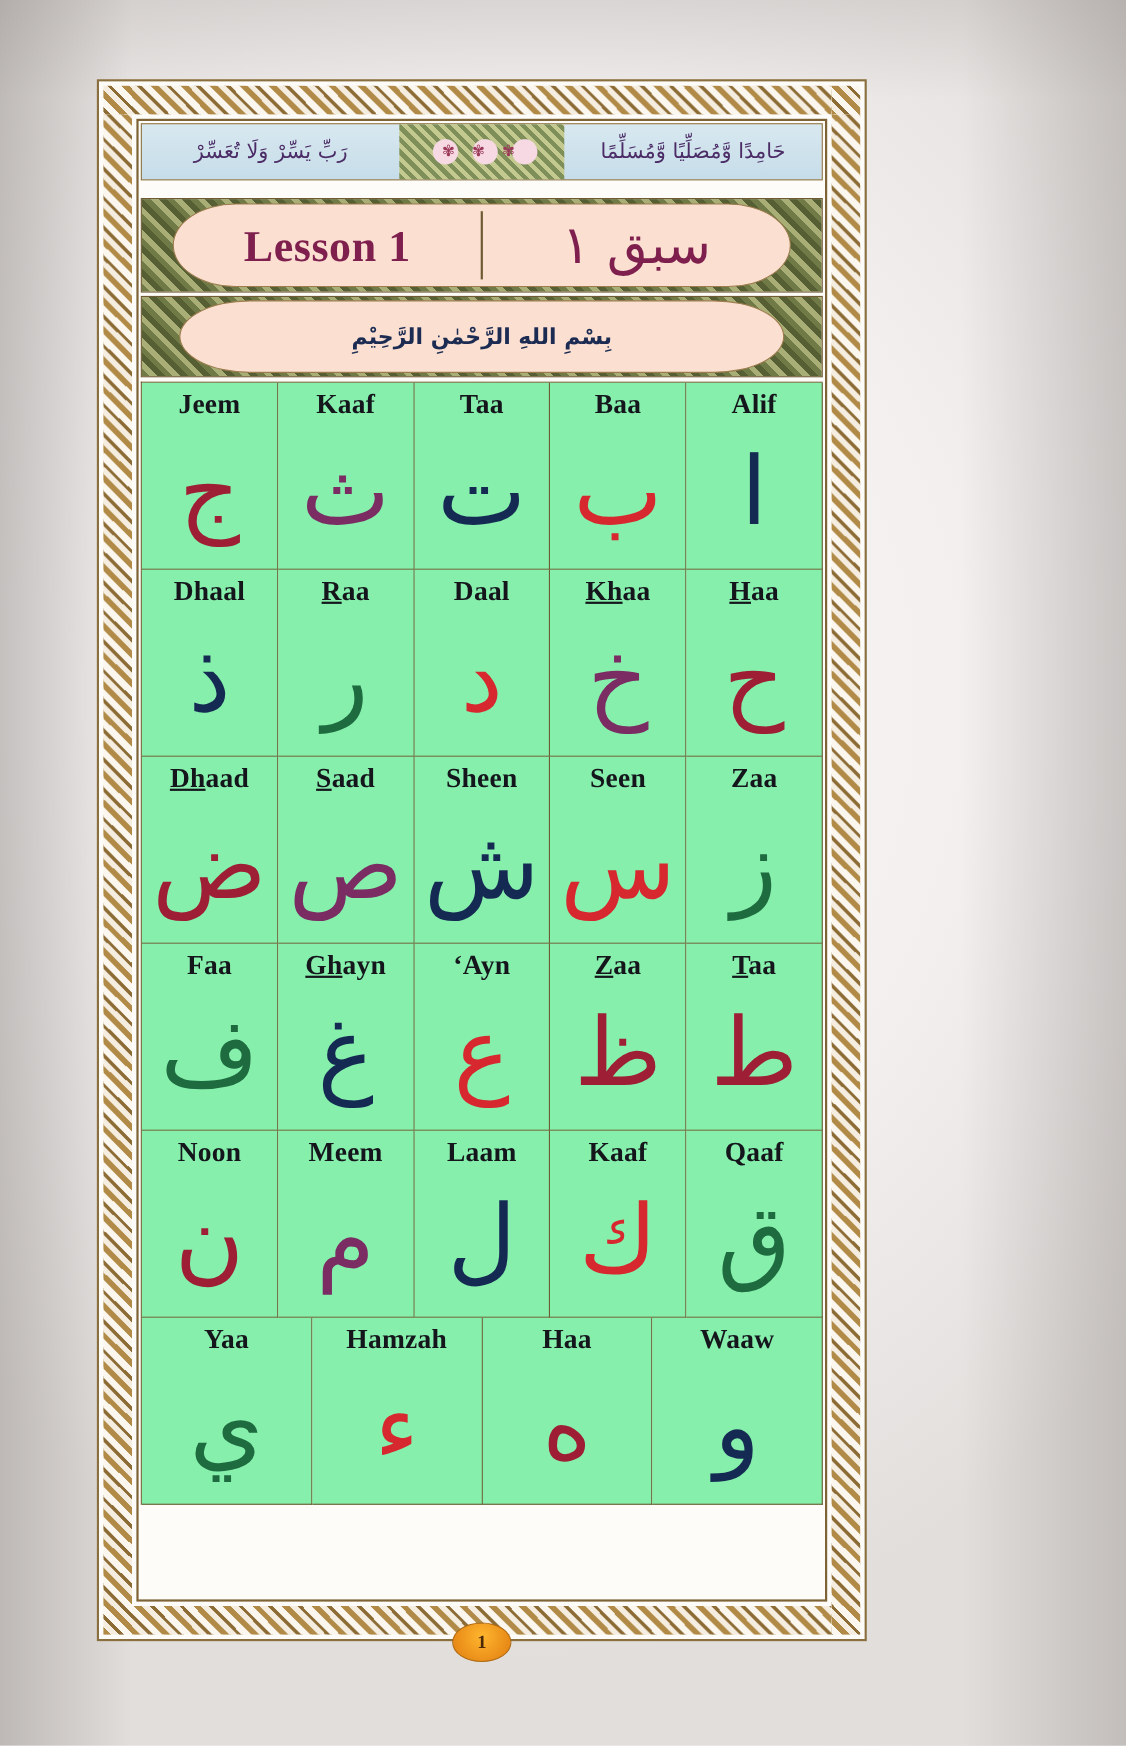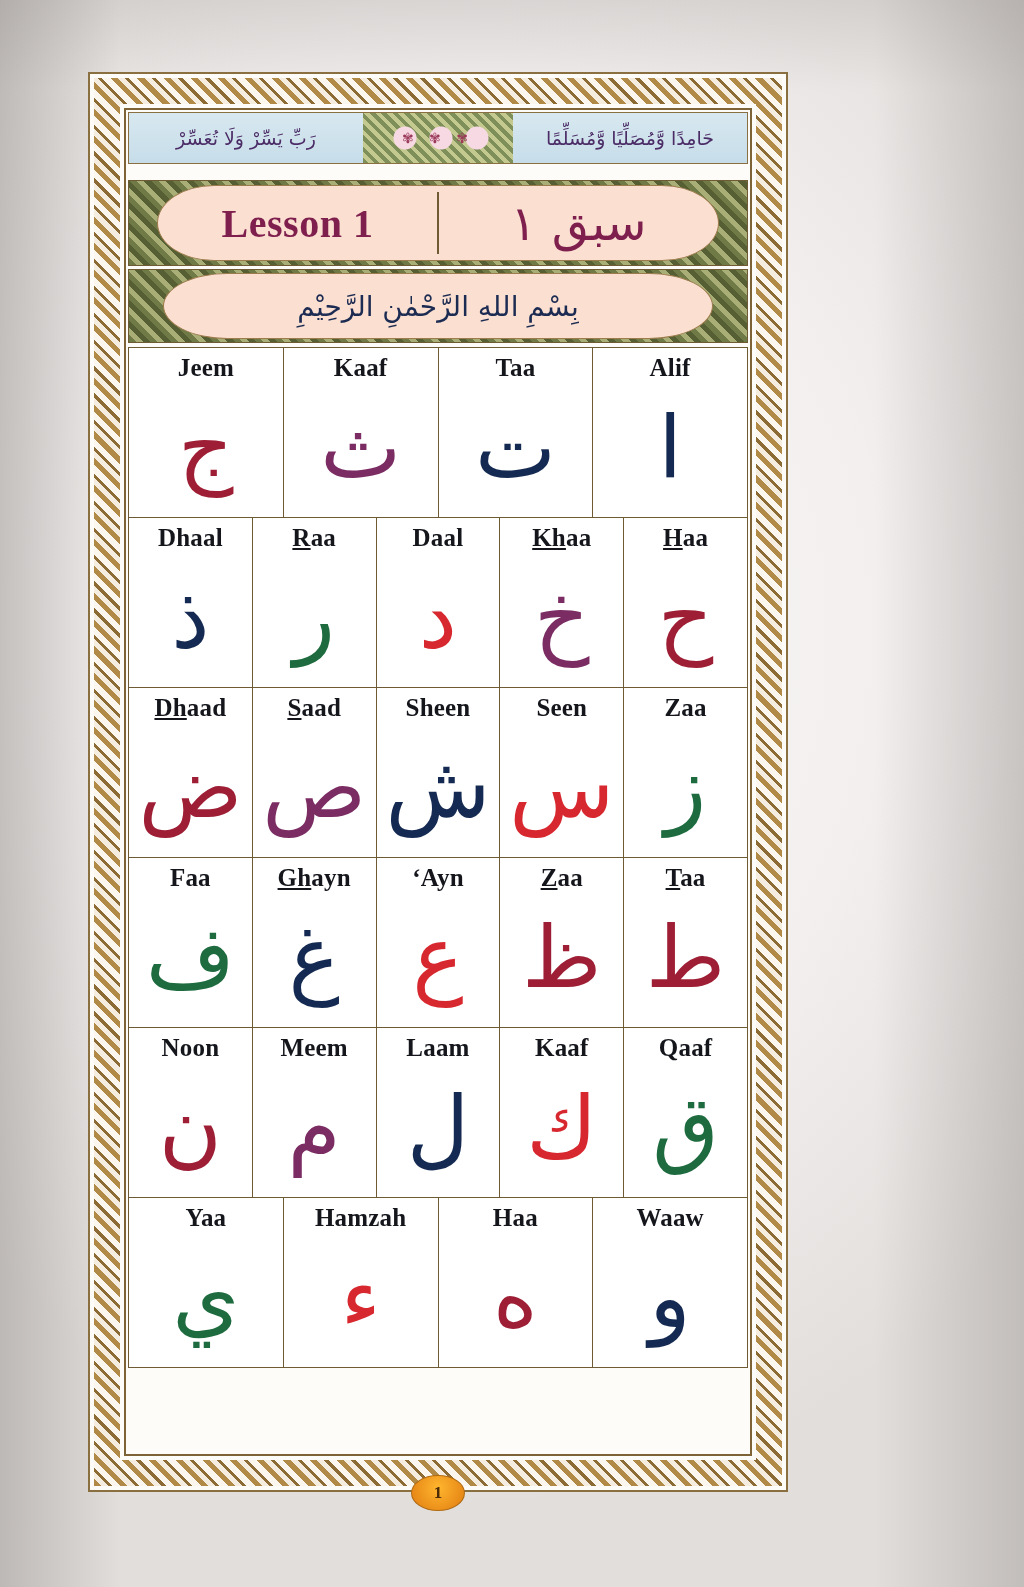--- a/index.html
+++ b/index.html
@@ -182,23 +182,24 @@
   .basmala-plate {
     position: absolute;
     left: 34px; right: 34px; top: 3px; bottom: 3px;
     background: #fbe0d2;
     border: 1.5px solid #9c7b4c;
     border-radius: 70px / 36px;
     display: flex;
     align-items: center;
     justify-content: center;
     direction: rtl;
-    font-size: 28px;
+    font-size: 20px;
     color: #1c2b52;
     font-family: "DejaVu Sans", sans-serif;
+    font-weight: bold;
   }
 
   
   .grid {
     margin-top: 4px;
     border-left: 1.5px solid #6e5a33;
     border-top: 1.5px solid #6e5a33;
     background: #f7f6dd;
   }
   .row {
@@ -207,21 +208,21 @@
   .cell {
     flex: 1 1 0;
     border-right: 1.5px solid #6e5a33;
     border-bottom: 1.5px solid #6e5a33;
     box-sizing: border-box;
     height: 170px;
     display: flex;
     flex-direction: column;
     align-items: center;
     justify-content: flex-start;
-    background: #ffffff;
+    background: #86efac;
     padding-top: 6px;
   }
   .cell-name {
     font-size: 25px;
     font-weight: bold;
     color: #14161c;
     letter-spacing: 0.2px;
   }
   .cell-name .u { text-decoration: underline; }
   .cell-letter {
@@ -295,20 +296,24 @@
           </div>
           <div class="cell">
             <div class="cell-name">Kaaf</div>
             <div class="cell-letter" style="color: rgb(123, 44, 99);">ث</div>
           </div>
           <div class="cell">
             <div class="cell-name">Taa</div>
             <div class="cell-letter" style="color: rgb(21, 42, 82);">ت</div>
           </div>
           <div class="cell">
+            <div class="cell-name">Baa</div>
+            <div class="cell-letter" style="color: rgb(216, 40, 47);">ب</div>
+          </div>
+          <div class="cell">
             <div class="cell-name">Alif</div>
             <div class="cell-letter" style="color: rgb(21, 42, 82);">ا</div>
           </div>
         </div>
         <div class="row">
           <div class="cell">
             <div class="cell-name">Dhaal</div>
             <div class="cell-letter" style="color: rgb(21, 42, 82);">ذ</div>
           </div>
           <div class="cell">

